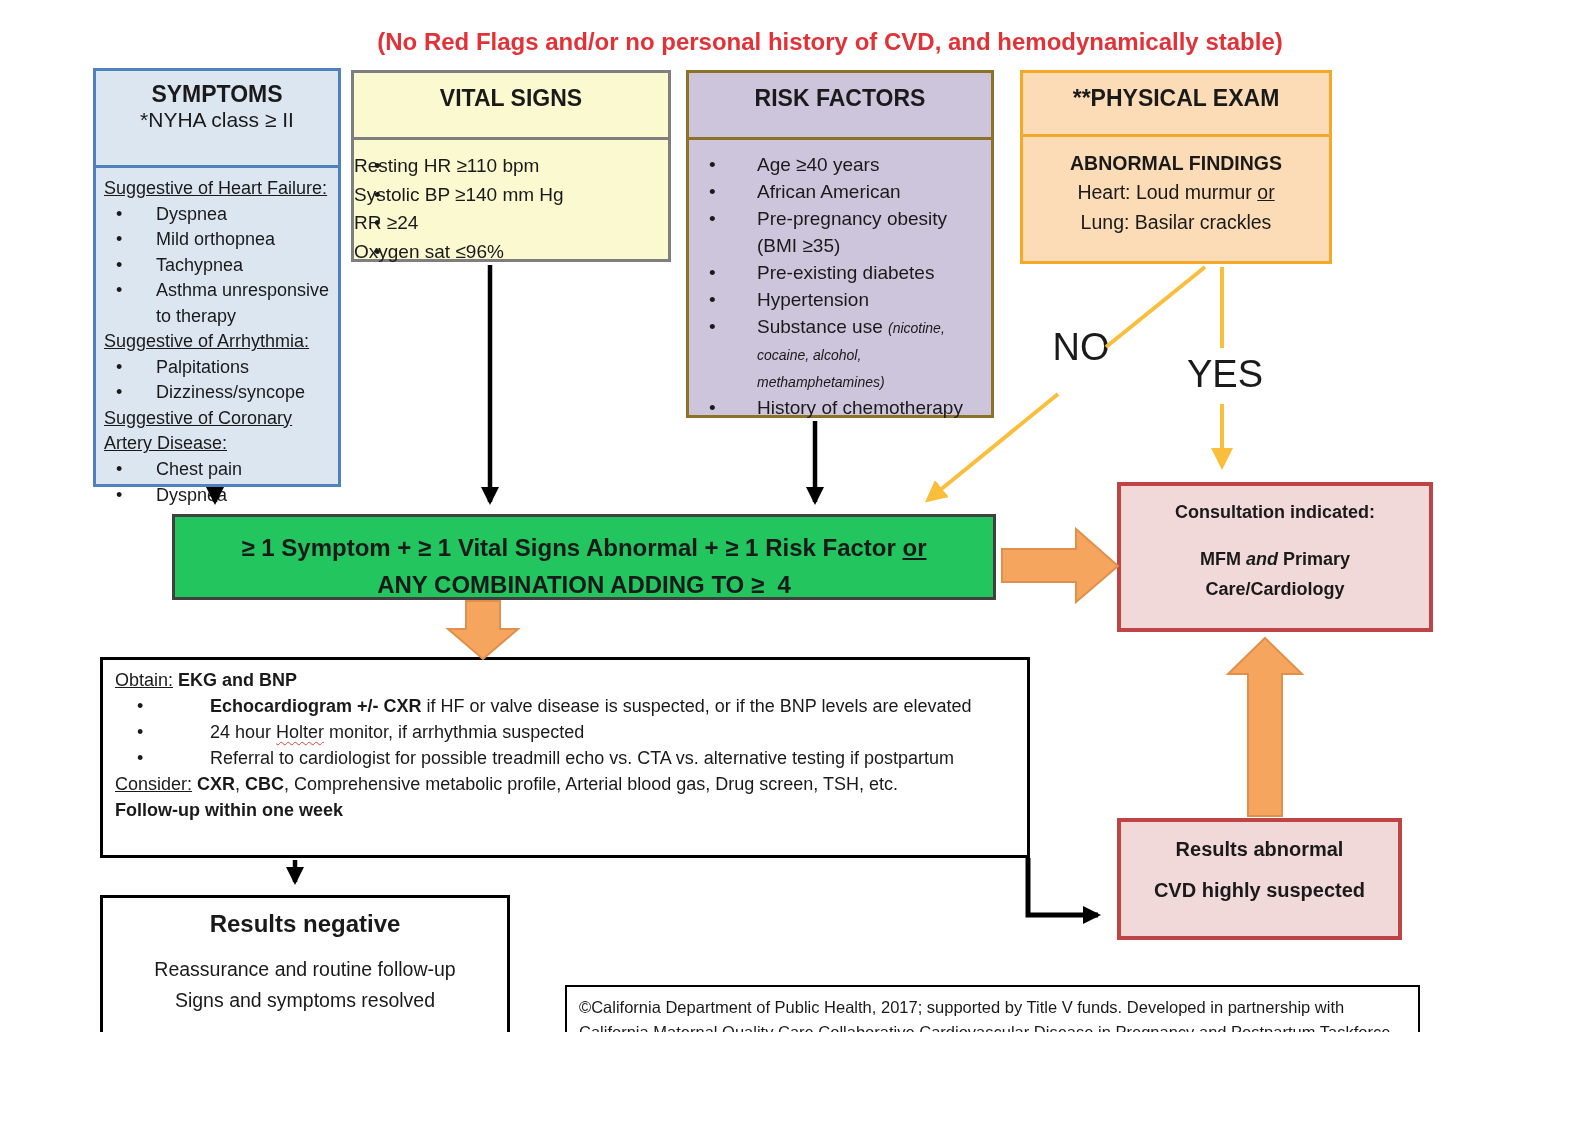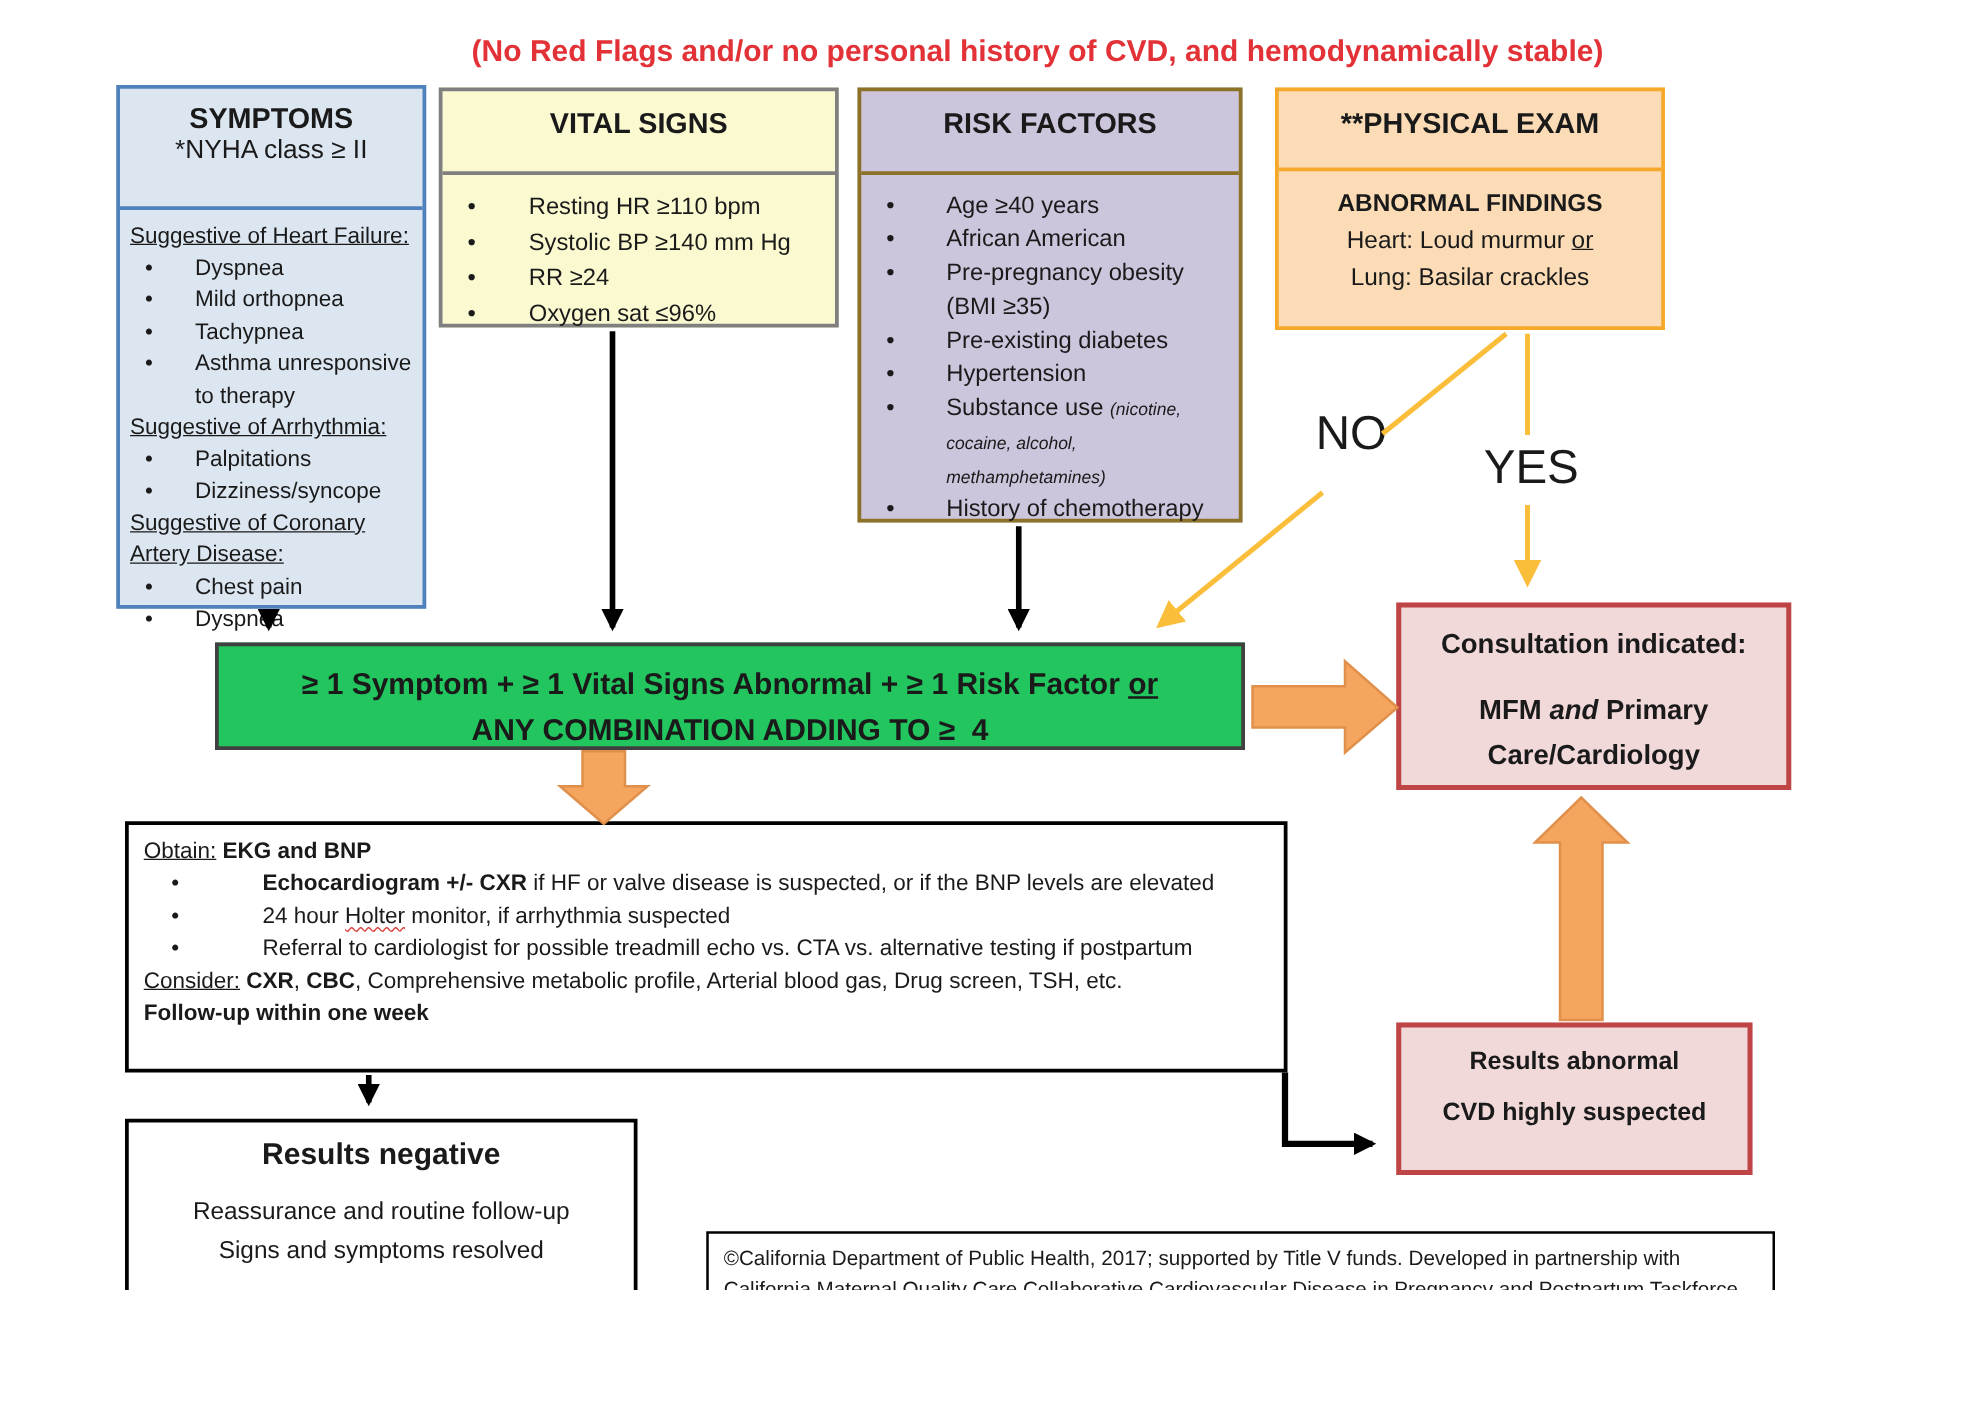--- a/index.html
+++ b/index.html
@@ -25,21 +25,21 @@
   .symptoms .box-header{height:84px;padding-top:10px;border-bottom:3px solid #4F81BD;}
   .symptoms .box-body{padding:8px 6px 0 8px;font-size:18px;line-height:1.42;}
   .symptoms .brow{padding-left:52px;}
   .symptoms .brow::before{left:12px;}
 
   
   .vitals{left:351px;top:70px;width:320px;height:192px;background:#FBF9D0;
           border:3px solid #7F7F7F;}
   .vitals .box-header{height:52px;padding-top:12px;border-bottom:3px solid #7F7F7F;}
   .vitals .box-body{padding:12px 4px 0 0;font-size:19px;line-height:1.5;}
-  .vitals .brow{padding-left:69px;}
+  .vitals .brow{}
   .vitals .brow::before{left:20px;}
 
   
   .risk{left:686px;top:70px;width:308px;height:348px;background:#CDC5DC;
         border:3px solid #8C7226;}
   .risk .box-header{height:52px;padding-top:12px;border-bottom:3px solid #8C7226;}
   .risk .box-body{padding:12px 4px 0 0;font-size:19px;line-height:1.42;}
   .risk .brow{padding-left:68px;}
   .risk .brow::before{left:20px;}
   .risk .detail{font-style:italic;font-size:14px;}
@@ -57,21 +57,21 @@
   .lbl-yes{left:1175px;top:353px;width:100px;text-align:center;font-size:38px;}
 
   
   .criteria{left:172px;top:514px;width:824px;height:86px;background:#22c55e;
             border:3px solid #404040;text-align:center;font-weight:700;font-size:24px;
             line-height:1.55;padding-top:12px;}
   .pre{white-space:pre-wrap;}
 
   
   .pinkbox{background:#F1D8D9;border:4px solid #BE4446;text-align:center;font-weight:700;}
-  .consult{left:1117px;top:482px;width:316px;height:150px;font-size:22px;padding-top:16px;}
+  .consult{left:1117px;top:482px;width:316px;height:150px;font-size:18px;padding-top:16px;}
   .consult .gap{height:22px;}
   .consult .ln{line-height:1.65;}
   .consult .it{font-style:italic;}
   .abnormal{left:1117px;top:818px;width:285px;height:122px;font-size:20px;padding-top:16px;}
   .abnormal .gap{height:18px;}
 
   
   .workup{left:100px;top:657px;width:930px;height:201px;border:3px solid #000;
           background:#fff;font-size:18px;line-height:1.45;padding:7px 12px 0 12px;}
   .workup .brow{padding-left:95px;}

